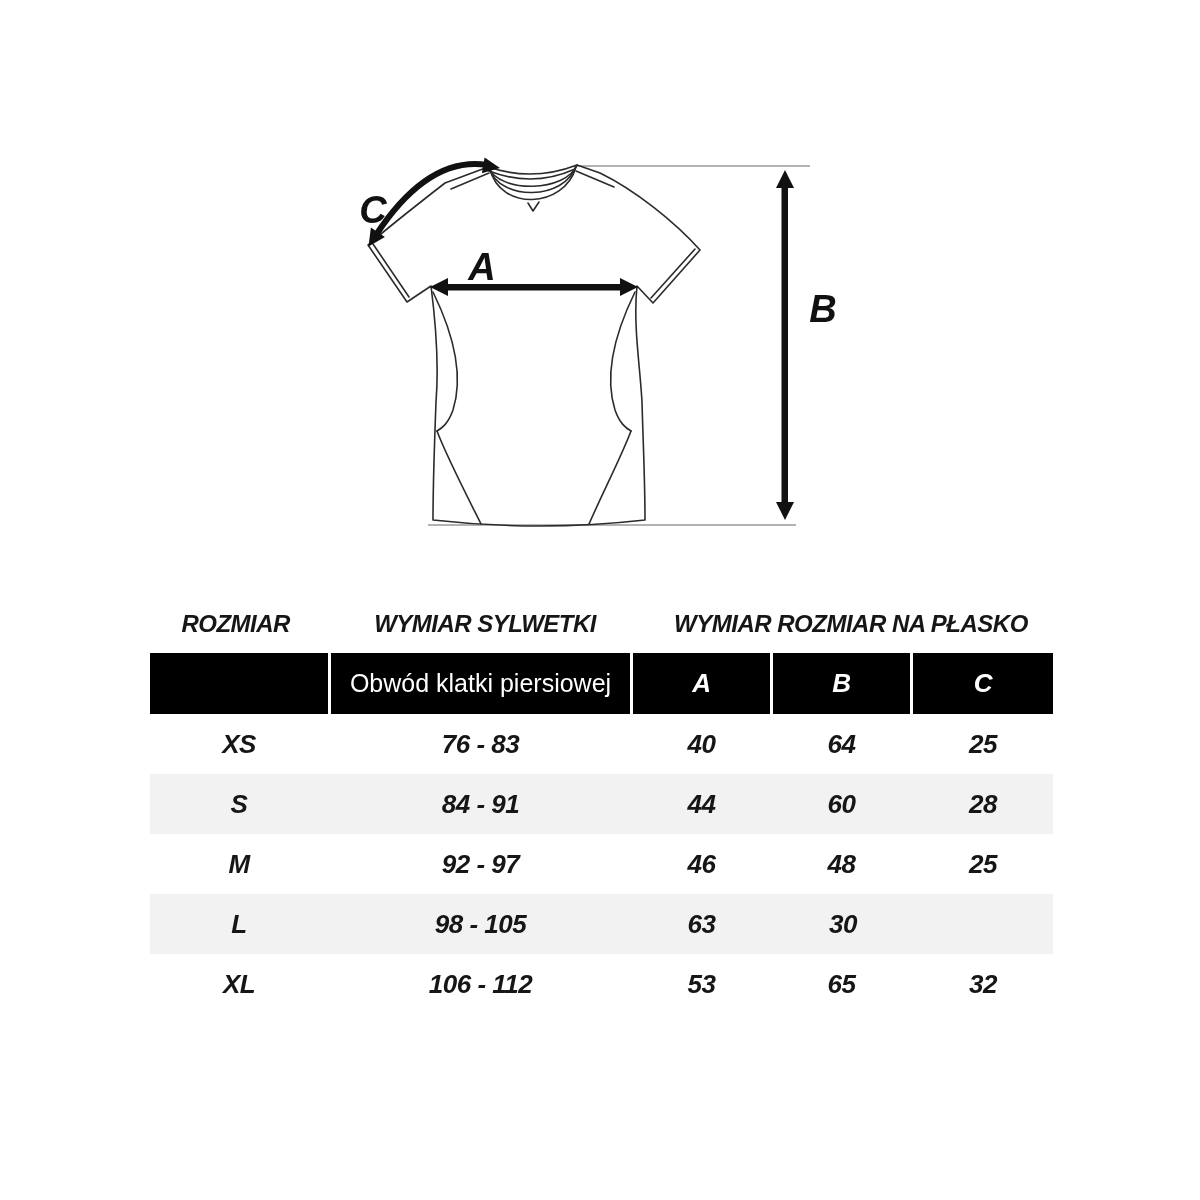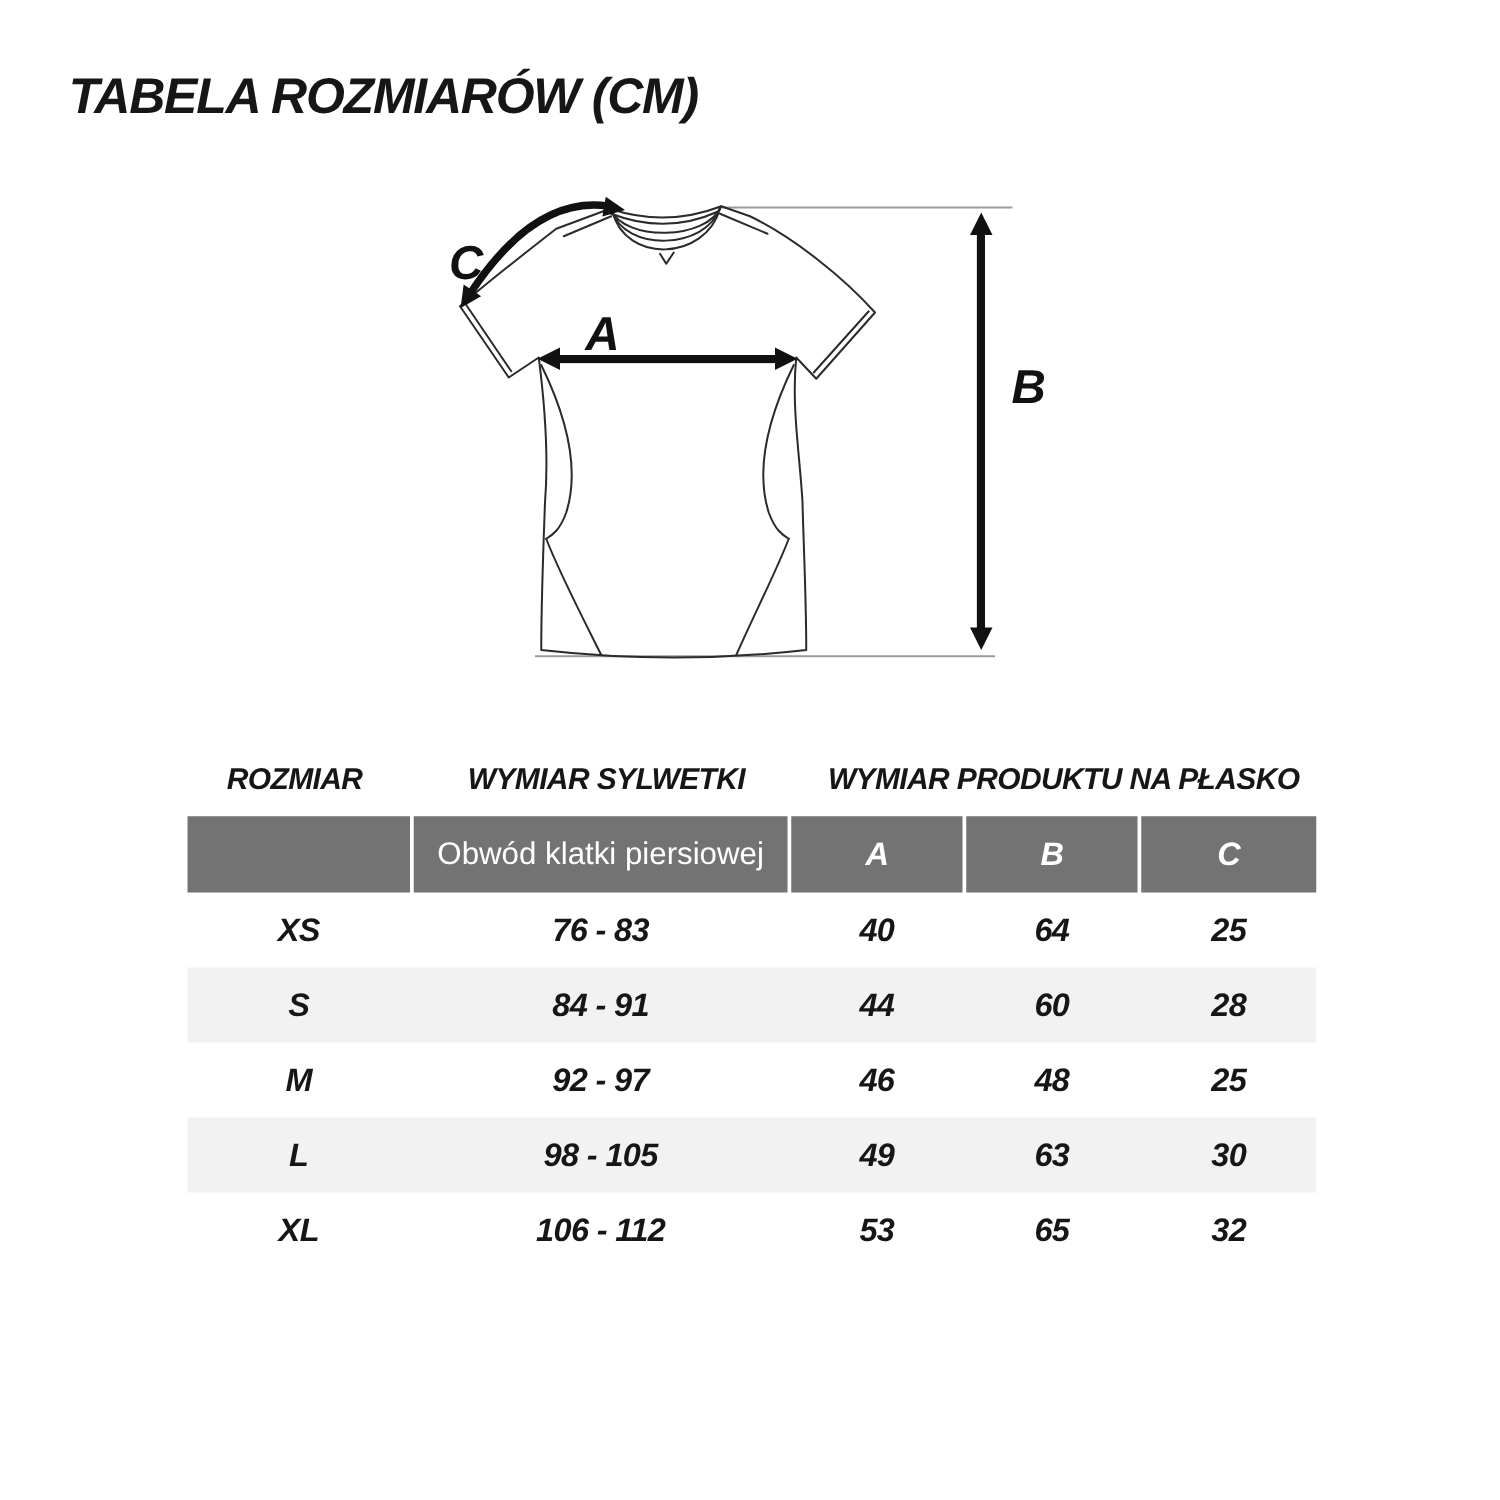--- a/index.html
+++ b/index.html
@@ -67,39 +67,38 @@
     font-size: 26px;
     letter-spacing: -0.5px;
   }
   .cell.w1 { width: 178px; }
   .cell.w2 { width: 299px; }
   .cell.w3 { width: 137px; }
   .cell.w4 { width: 137px; }
   .cell.w5 { width: 140px; }
   .header-row { height: 61px; }
   .header-row .cell {
-    background: #737373;
+    background: #000000;
     color: #ffffff;
   }
   .header-row .cell.measure-label {
     font-style: normal;
     font-weight: normal;
     font-size: 25px;
     letter-spacing: 0;
   }
   .data-row { height: 60px; }
   .data-row.alt { background: #f2f2f2; }
   .data-row .cell { color: #161616; }
 </style>
 </head>
 <body>
 
 <div class="page">
 
-  <div class="page-title">TABELA ROZMIARÓW (CM)</div>
 
   <svg class="diagram-svg" viewBox="0 0 520 420">
 
     <g stroke="#9a9a9a" stroke-width="1.6">
       <line x1="237" y1="26" x2="470" y2="26"></line>
       <line x1="88" y1="385" x2="456" y2="385"></line>
     </g>
 
     <g fill="none" stroke="#2b2b2b" stroke-width="1.6" stroke-linecap="round" stroke-linejoin="round">
 
@@ -151,21 +150,21 @@
       <text x="483" y="182" text-anchor="middle">B</text>
       <text x="33" y="83" text-anchor="middle">C</text>
     </g>
   </svg>
 
   <div class="size-section">
 
     <div class="col-headers">
       <div class="ch c1">ROZMIAR</div>
       <div class="ch c2">WYMIAR SYLWETKI</div>
-      <div class="ch c3">WYMIAR PRODUKTU NA PŁASKO</div>
+      <div class="ch c3">WYMIAR ROZMIAR NA PŁASKO</div>
     </div>
 
     <div class="trow header-row">
       <div class="cell w1"></div>
       <div class="cell w2 measure-label">Obwód klatki piersiowej</div>
       <div class="cell w3">A</div>
       <div class="cell w4">B</div>
       <div class="cell w5">C</div>
     </div>
 
@@ -189,21 +188,20 @@
       <div class="cell w1">M</div>
       <div class="cell w2">92 - 97</div>
       <div class="cell w3">46</div>
       <div class="cell w4">48</div>
       <div class="cell w5">25</div>
     </div>
 
     <div class="trow data-row alt">
       <div class="cell w1">L</div>
       <div class="cell w2">98 - 105</div>
-      <div class="cell w3">49</div>
       <div class="cell w4">63</div>
       <div class="cell w5">30</div>
     </div>
 
     <div class="trow data-row">
       <div class="cell w1">XL</div>
       <div class="cell w2">106 - 112</div>
       <div class="cell w3">53</div>
       <div class="cell w4">65</div>
       <div class="cell w5">32</div>

